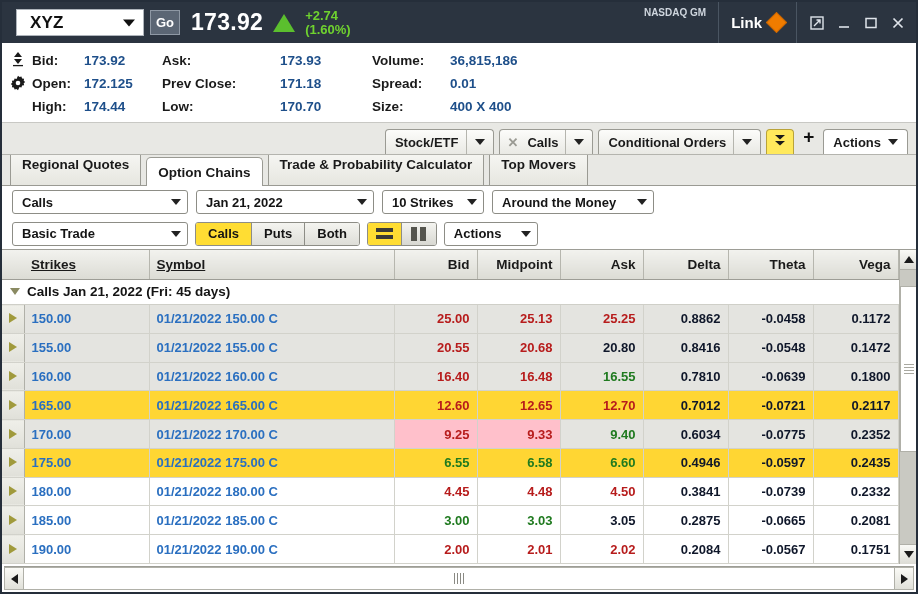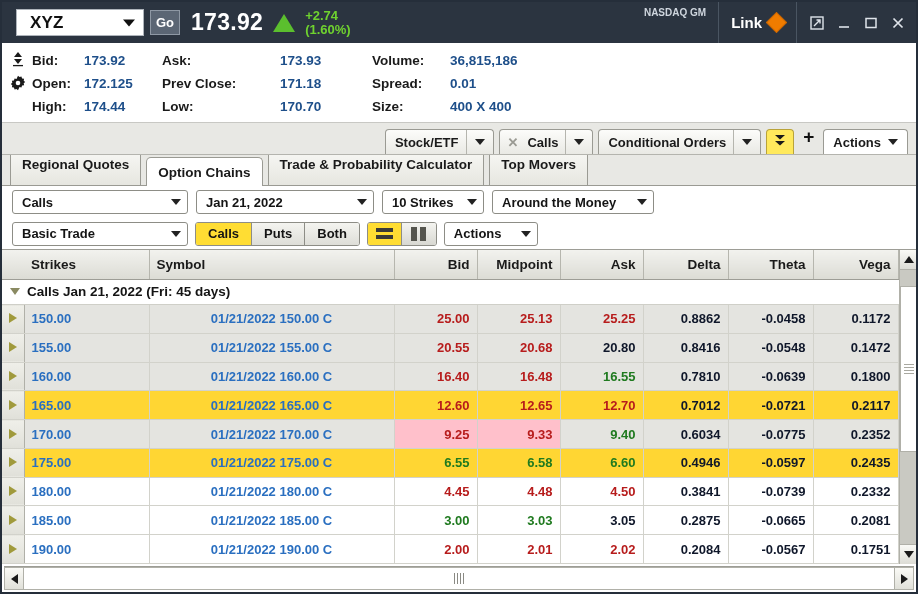--- a/index.html
+++ b/index.html
@@ -272,21 +272,21 @@
   }
   table.chain th {
     height: 29px;
     background: linear-gradient(#f2f2ee, #dcdcd5);
     border-right: 1px solid #b6b6ae;
     border-bottom: 1px solid #9d9d96;
     font-size: 13.5px; font-weight: bold; color: #1a1a1a;
     padding: 0 7px;
   }
   table.chain th.th-gutter { width: 22px; padding: 0; border-right: none; }
-  table.chain th.left { text-align: left; }
+  table.chain th.left { text-align: left; text-decoration: underline; }
   table.chain th.right { text-align: right; }
   .grouprow td {
     height: 24px;
     background: #ffffff;
     border-bottom: 1px solid #cfcfc8;
     font-size: 13.5px; font-weight: bold; color: #141414;
     padding-left: 4px;
   }
   .grouprow .gcaret {
     display: inline-block; vertical-align: 1px;
@@ -311,21 +311,21 @@
     text-align: center;
   }
   .rcaret {
     display: inline-block;
     width: 0; height: 0;
     border-top: 5px solid transparent;
     border-bottom: 5px solid transparent;
     border-left: 8px solid #a09a3c;
   }
   td.strike { text-align: left; color: #2a6fc0; padding-left: 9px; }
-  td.symbol { text-align: center; color: #2a6fc0; padding-left: 9px; }
+  td.symbol { text-align: left; color: #2a6fc0; padding-left: 9px; }
   td.num { text-align: right; }
   .bg-itm { background: #e4e4e0; }
   .bg-white { background: #ffffff; }
   .bg-yellow { background: #ffd633; }
   .bg-pink { background: #ffc0cb; }
   .c-red { color: #b71c1c; }
   .c-green { color: #1f7a1f; }
   .c-black { color: #0f172a; }
 
   

